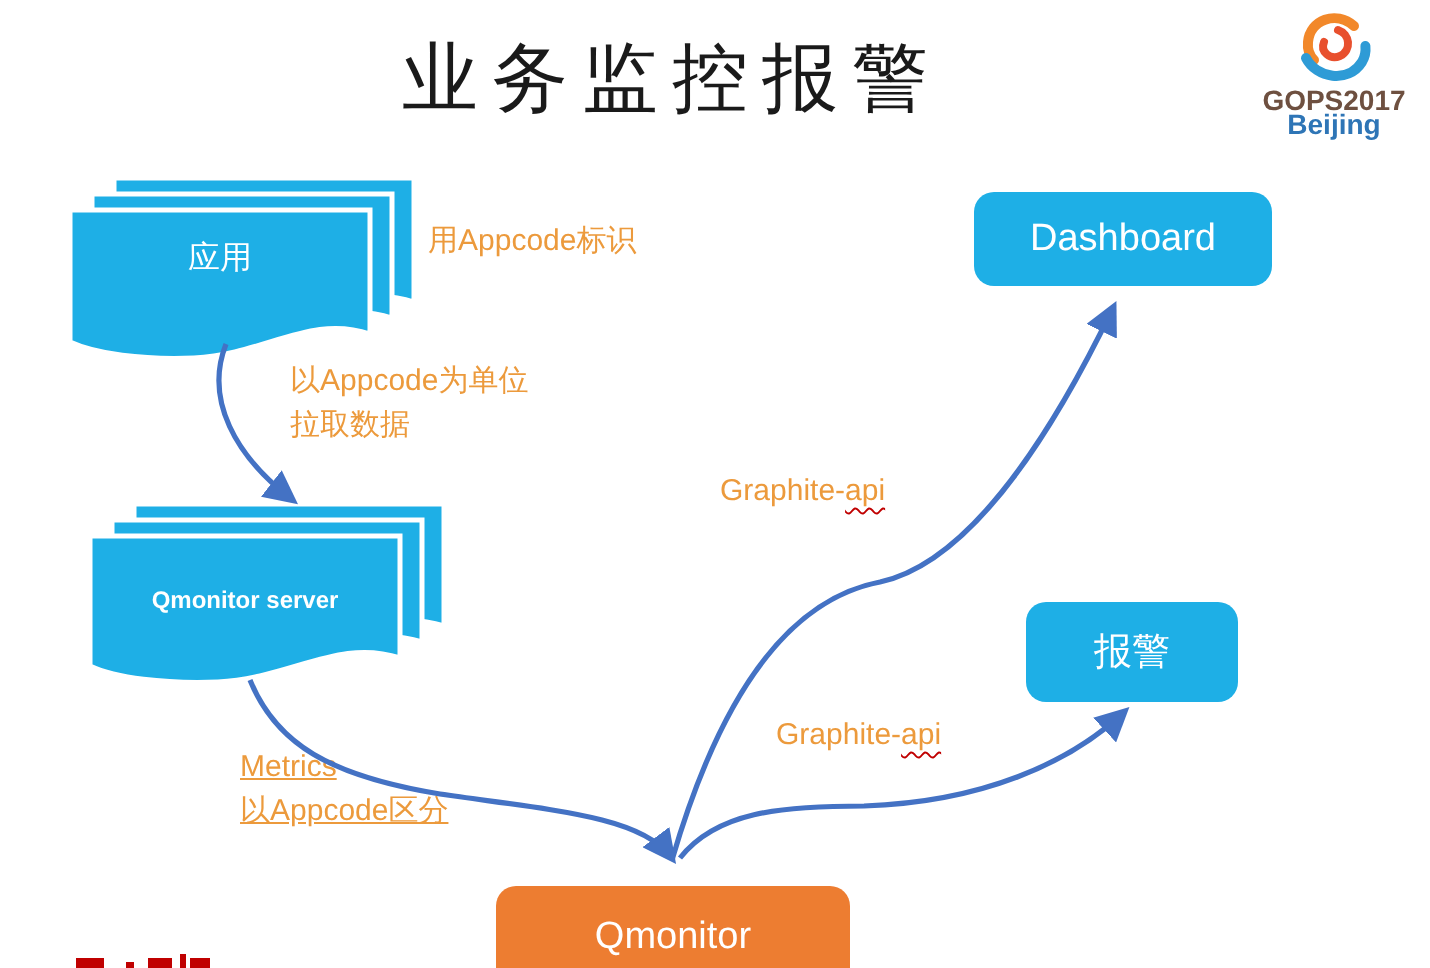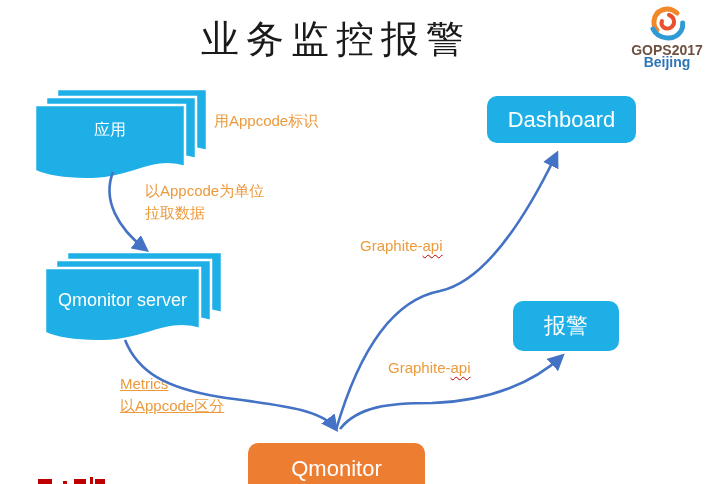--- a/index.html
+++ b/index.html
@@ -18,25 +18,25 @@
   
   .logo{top:4px;left:628px;width:78px;text-align:center;z-index:5;}
   .logo .swirl{display:block;margin:0 auto;}
   .logo .l1{font-size:14px;font-weight:bold;color:#6e5040;line-height:12px;}
   .logo .l2{font-size:14px;font-weight:bold;color:#2e75b6;line-height:12px;}
   
   .stack-svg{z-index:2;}
   .stack-label{
     z-index:3;color:#ffffff;text-align:center;line-height:21px;font-size:16px;
   }
-  .stack-label.server{font-size:18px;}
+  .stack-label.server{font-size:12px;font-weight:bold;}
   
   .node{
     z-index:4;border-radius:10px;color:#fff;display:flex;
-    align-items:center;justify-content:center;font-size:22px;
+    align-items:center;justify-content:center;font-size:19px;
   }
   .node.blue{background:#1eafe6;}
   .node.orange{background:#ed7d31;}
   
   .annotation{
     z-index:2;color:#ec9a3c;font-size:15px;line-height:22px;white-space:nowrap;
   }
   .squiggle{
     text-decoration-line:underline;text-decoration-style:wavy;
     text-decoration-color:#c00000;text-decoration-thickness:1px;

